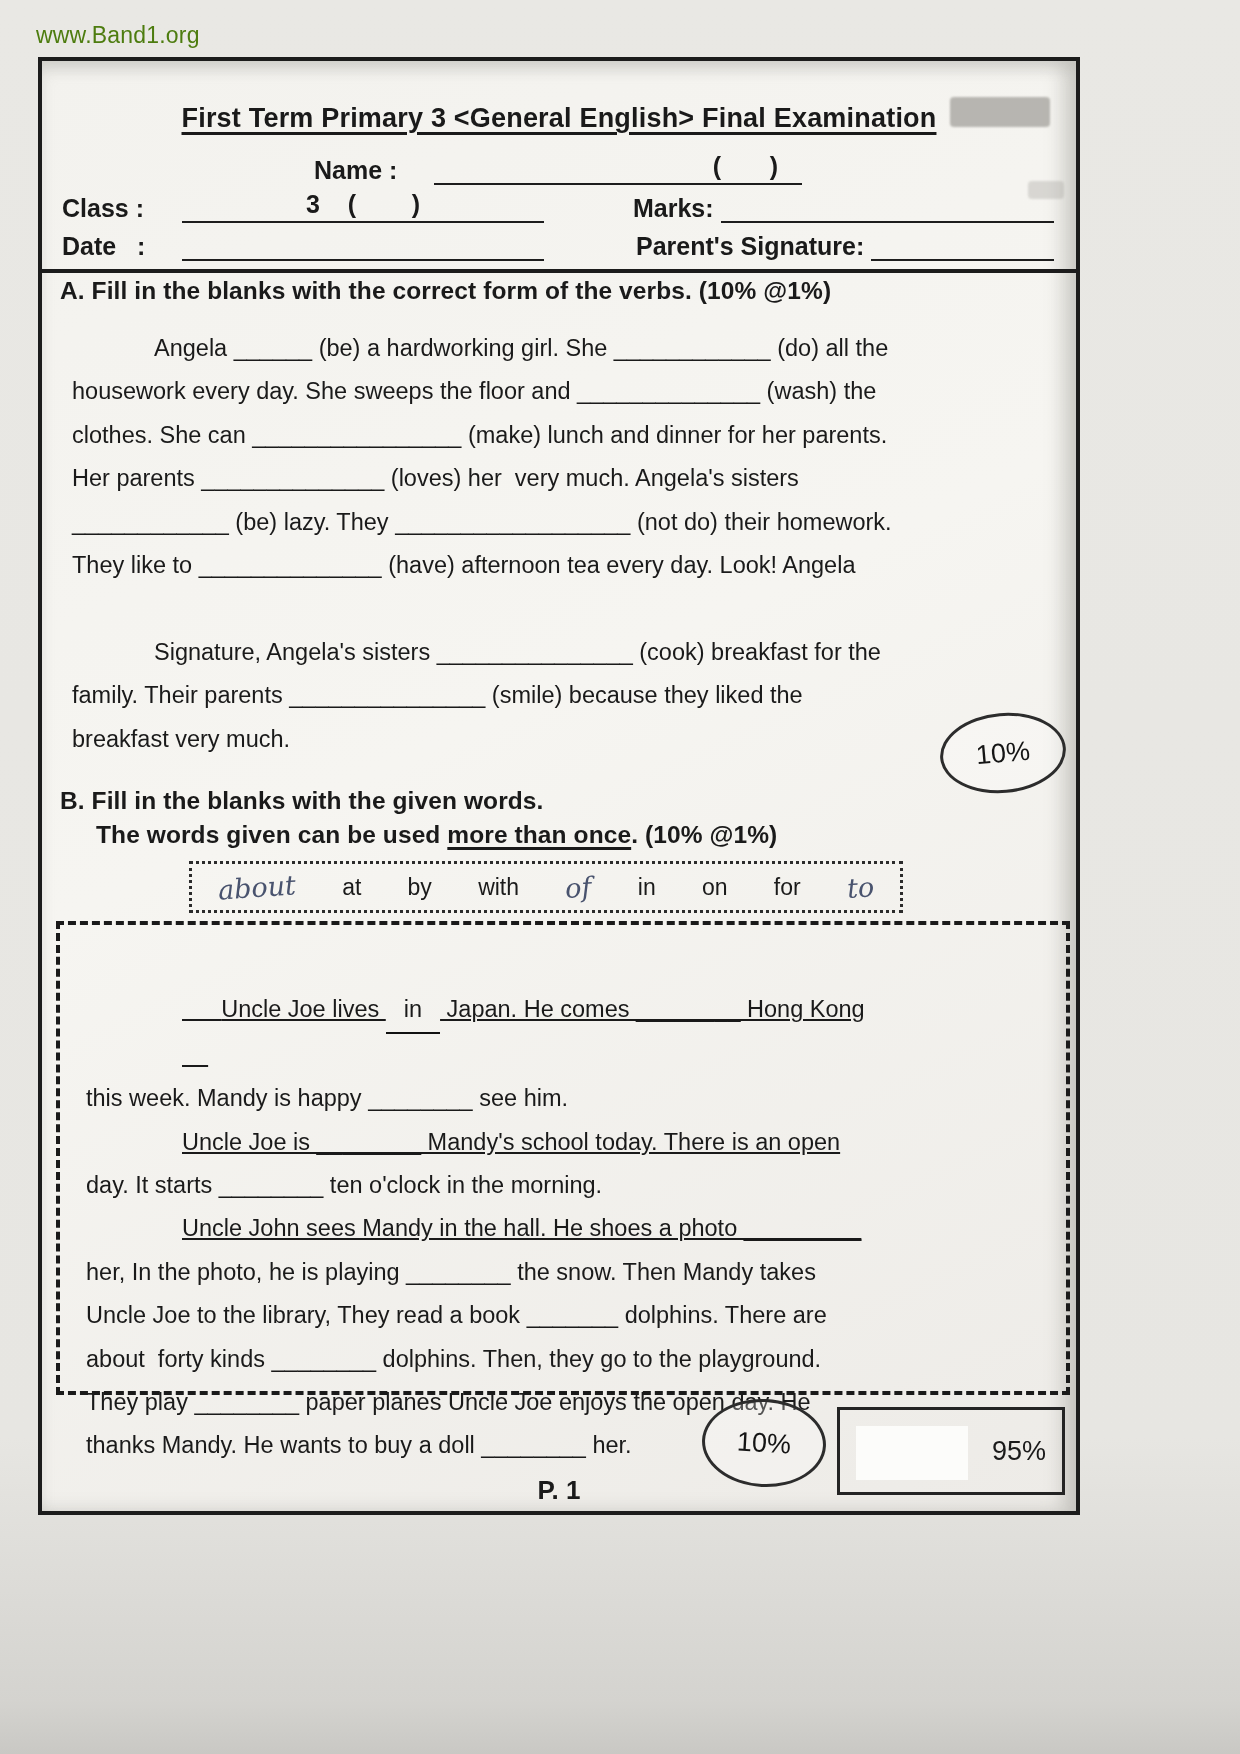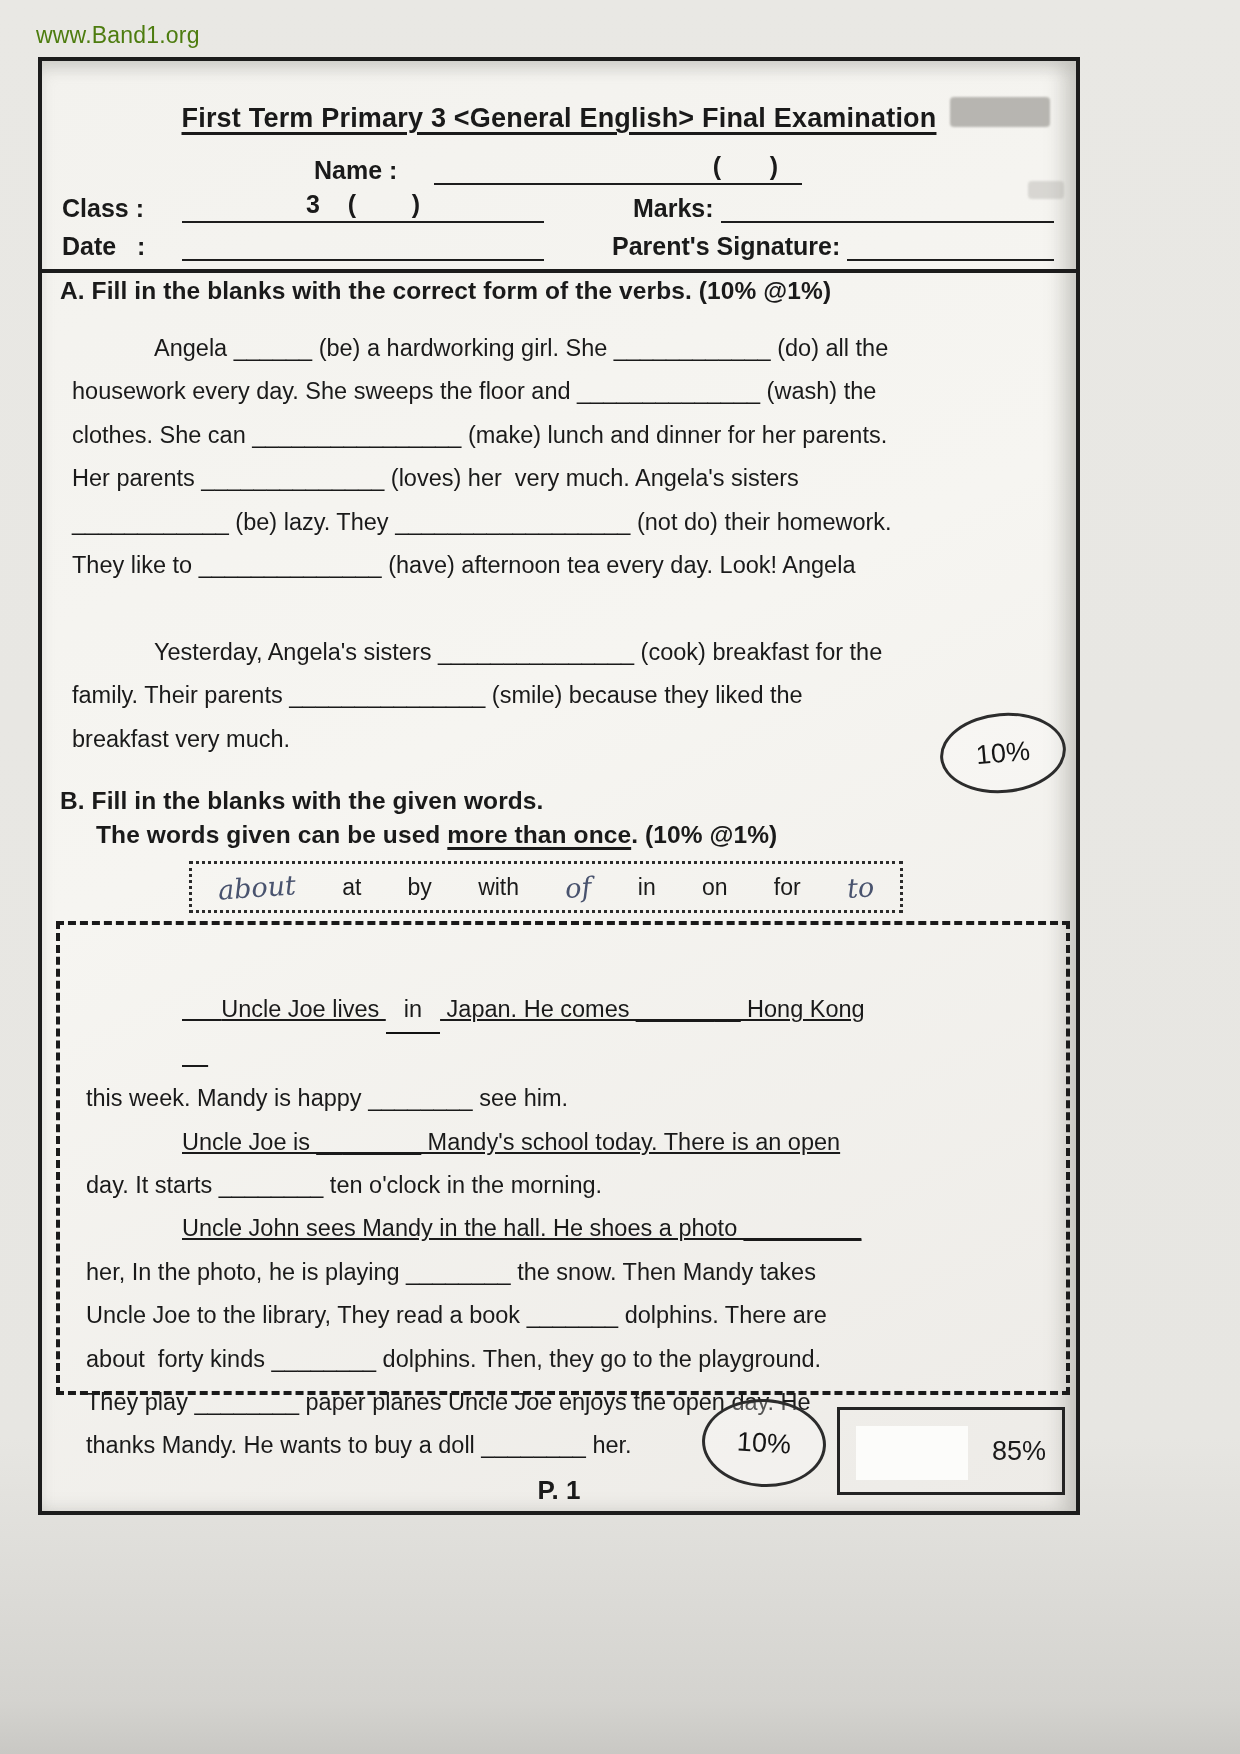--- a/index.html
+++ b/index.html
@@ -109,39 +109,39 @@
   <div class="hrow" style="top:126px">
     <span class="hlabel lbl-fixed">Class : </span>
     <span class="blank blank-center" style="width:362px">3    (        )</span>
     <span class="hlabel" style="margin-left:89px">Marks: </span>
     <span class="blank" style="flex:1"></span>
   </div>
 
   <div class="hrow" style="top:164px">
     <span class="hlabel lbl-fixed">Date   : </span>
     <span class="blank" style="width:362px"></span>
-    <span class="hlabel" style="margin-left:68px">Parent's Signature: </span>
+    <span class="hlabel" style="margin-left:92px">Parent's Signature: </span>
     <span class="blank" style="flex:1"></span>
   </div>
 
   <div class="divider"></div>
 
   <div class="sec-heading" style="top:216px">A. Fill in the blanks with the correct form of the verbs. (10% @1%)</div>
 
   <div class="passage" style="top:266px">
     <div class="pline indent">Angela ______ (be) a hardworking girl. She ____________ (do) all the</div>
     <div class="pline">housework every day. She sweeps the floor and ______________ (wash) the</div>
     <div class="pline">clothes. She can ________________ (make) lunch and dinner for her parents.</div>
     <div class="pline">Her parents ______________ (loves) her  very much. Angela's sisters</div>
     <div class="pline">____________ (be) lazy. They __________________ (not do) their homework.</div>
     <div class="pline">They like to ______________ (have) afternoon tea every day. Look! Angela</div>
   </div>
 
   <div class="passage" style="top:570px">
-    <div class="pline indent">Yesterday, Angela's sisters _______________ (cook) breakfast for the</div>
+    <div class="pline indent">Signature, Angela's sisters _______________ (cook) breakfast for the</div>
     <div class="pline">family. Their parents _______________ (smile) because they liked the</div>
     <div class="pline">breakfast very much.</div>
   </div>
 
   <div class="score-circle circle-a">10%</div>
 
   <div class="sec-heading" style="top:726px">B. Fill in the blanks with the given words.</div>
   <div class="sec-heading b-head2">
     <span>The words given can be used </span><span class="uline">more than once</span><span>. (10% @1%)</span>
   </div>
@@ -170,17 +170,17 @@
     <div class="pline">Uncle Joe to the library, They read a book _______ dolphins. There are</div>
     <div class="pline">about  forty kinds ________ dolphins. Then, they go to the playground.</div>
     <div class="pline">They play ________ paper planes Uncle Joe enjoys the open day. He</div>
     <div class="pline">thanks Mandy. He wants to buy a doll ________ her.</div>
   </div>
 
   <div class="score-circle circle-b">10%</div>
 
   <div class="total-box">
     <div class="whiteout"></div>
-    <div class="total-label">85%</div>
+    <div class="total-label">95%</div>
   </div>
 
   <div class="pagenum">P. 1</div>
 </div>
 
 </body></html>

